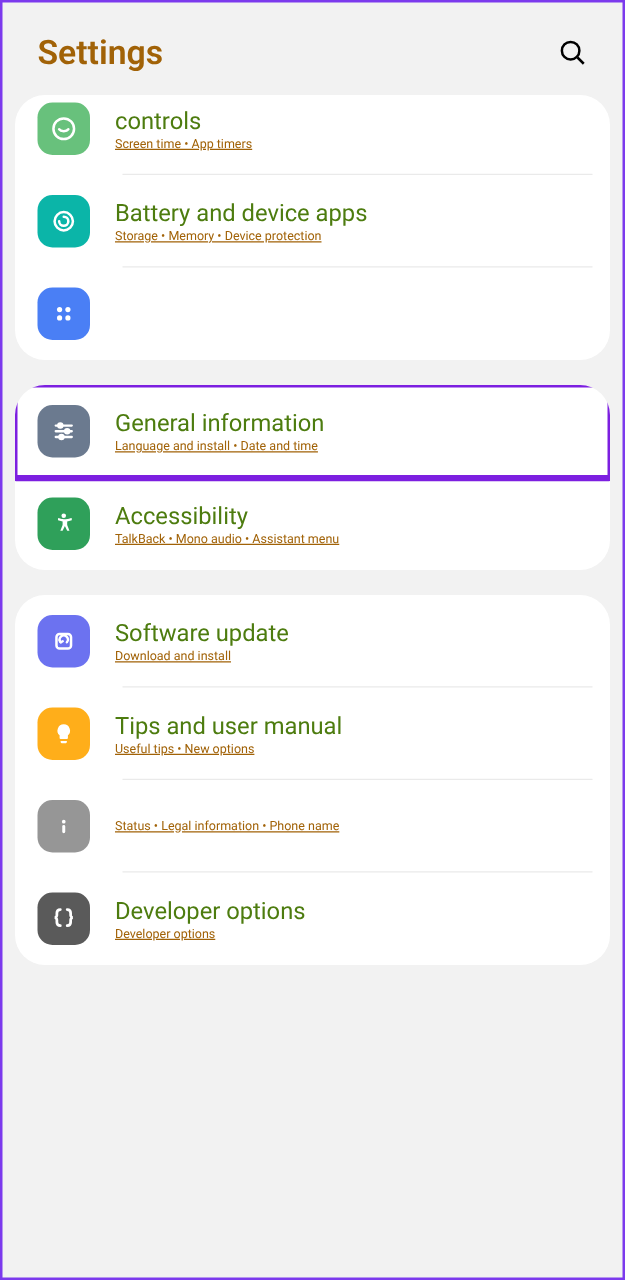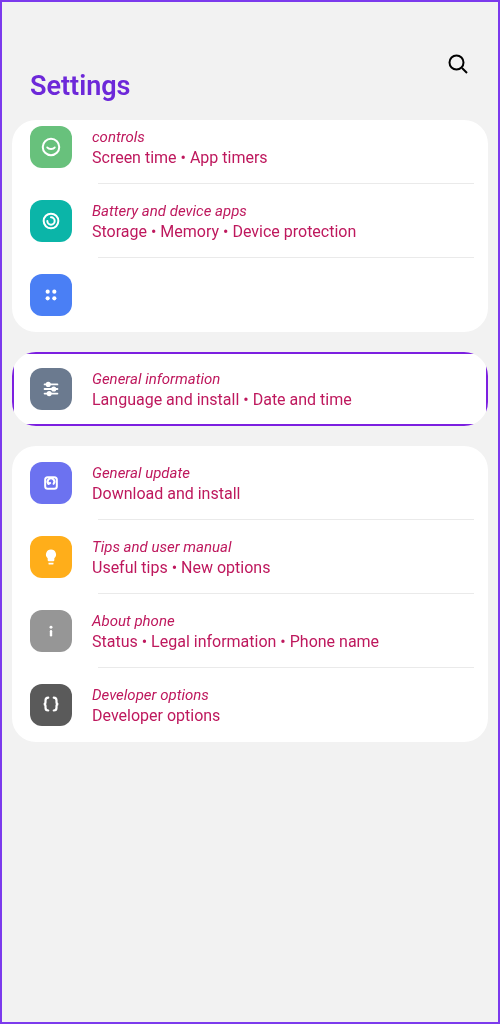--- a/index.html
+++ b/index.html
@@ -17,22 +17,21 @@
     }
     .header {
       display: flex;
       align-items: center;
       justify-content: space-between;
       padding: 24px 28px 18px 28px;
     }
     .header-title {
       font-size: 27px;
       font-weight: 600;
-      color: #6d28d9;
-      margin-top: 44px;
+      color: #a16207;
     }
     .search-icon {
       width: 24px;
       height: 24px;
       display: flex;
       align-items: center;
       justify-content: center;
     }
     .section {
       background: #fff;
@@ -67,29 +66,29 @@
       display: flex;
       align-items: center;
       justify-content: center;
       margin-right: 20px;
       flex-shrink: 0;
     }
     .item-text {
       flex: 1;
     }
     .item-title {
-      font-size: 15px;
-      color: #be185d;
+      font-size: 19px;
+      color: #4d7c0f;
       font-weight: 400;
       margin-bottom: 2px;
-      font-style: italic;
     }
     .item-subtitle {
-      font-size: 16px;
-      color: #be185d;
+      font-size: 10px;
+      color: #a16207;
+      text-decoration: underline;
     }
     .highlight {
       border: 5px solid #7c1fe0;
       border-radius: 4px;
       margin: -3px -3px;
       padding: 14px 16px;
     }
     .highlight::after {
       display: none;
     }
@@ -167,33 +166,45 @@
         <line x1="5" y1="17" x2="19" y2="17"></line>
           <circle cx="10" cy="17" r="1.8" fill="#fff"></circle>
       </svg>
     </div>
     <div class="item-text">
       <div class="item-title">General information</div>
       <div class="item-subtitle">Language and install  •  Date and time</div>
     </div>
   </div>
 
+  <div class="list-item">
+    <div class="icon-wrapper ic-green2">
+      <svg width="22" height="22" viewBox="0 0 24 24" fill="#fff">
+        <circle cx="12" cy="5" r="2"></circle>
+        <path d="M12 8c-2 0-5-1-5-1v2l4 1v3l-2 5h2l2-4 2 4h2l-2-5v-3l4-1V7s-3 1-5 1z"></path>
+      </svg>
+    </div>
+    <div class="item-text">
+      <div class="item-title">Accessibility</div>
+      <div class="item-subtitle">TalkBack  •  Mono audio  •  Assistant menu</div>
+    </div>
+  </div>
 </div>
 
 <div class="section">
   <div class="list-item">
     <div class="icon-wrapper ic-bluish">
       <svg width="20" height="20" viewBox="0 0 24 24" fill="none" stroke="#fff" stroke-width="2.4">
         <rect x="5" y="5" width="14" height="14" rx="3"></rect>
         <path d="M9 13 A4 4 0 1 1 15 13" stroke-linecap="round"></path>
         <path d="M9 13l-1-2M9 13l2-1" stroke-linecap="round"></path>
       </svg>
     </div>
     <div class="item-text">
-      <div class="item-title">General update</div>
+      <div class="item-title">Software update</div>
       <div class="item-subtitle">Download and install</div>
     </div>
   </div>
 
   <div class="list-item">
     <div class="icon-wrapper ic-orange">
       <svg width="20" height="20" viewBox="0 0 24 24" fill="#fff">
         <path d="M12 3a6 6 0 0 0-4 10.5V16a1 1 0 0 0 1 1h6a1 1 0 0 0 1-1v-2.5A6 6 0 0 0 12 3zM9 19h6v1a1 1 0 0 1-1 1h-4a1 1 0 0 1-1-1z"></path>
       </svg>
     </div>
@@ -205,21 +216,20 @@
 
   <div class="list-item">
     <div class="icon-wrapper ic-gray">
       <svg width="22" height="22" viewBox="0 0 24 24" fill="#fff">
         <circle cx="12" cy="12" r="10" fill="none"></circle>
         <circle cx="12" cy="8" r="1.6"></circle>
         <rect x="10.7" y="11" width="2.6" height="7" rx="1.3"></rect>
       </svg>
     </div>
     <div class="item-text">
-      <div class="item-title">About phone</div>
       <div class="item-subtitle">Status  •  Legal information  •  Phone name</div>
     </div>
   </div>
 
   <div class="list-item">
     <div class="icon-wrapper ic-dark">
       <svg width="22" height="22" viewBox="0 0 24 24" fill="none" stroke="#fff" stroke-width="2.4" stroke-linecap="round">
         <path d="M9 4c-2 0-3 1-3 3v2c0 1-1 2-2 2 1 0 2 1 2 2v2c0 2 1 3 3 3"></path>
         <path d="M15 4c2 0 3 1 3 3v2c0 1 1 2 2 2-1 0-2 1-2 2v2c0 2-1 3-3 3"></path>
       </svg>

